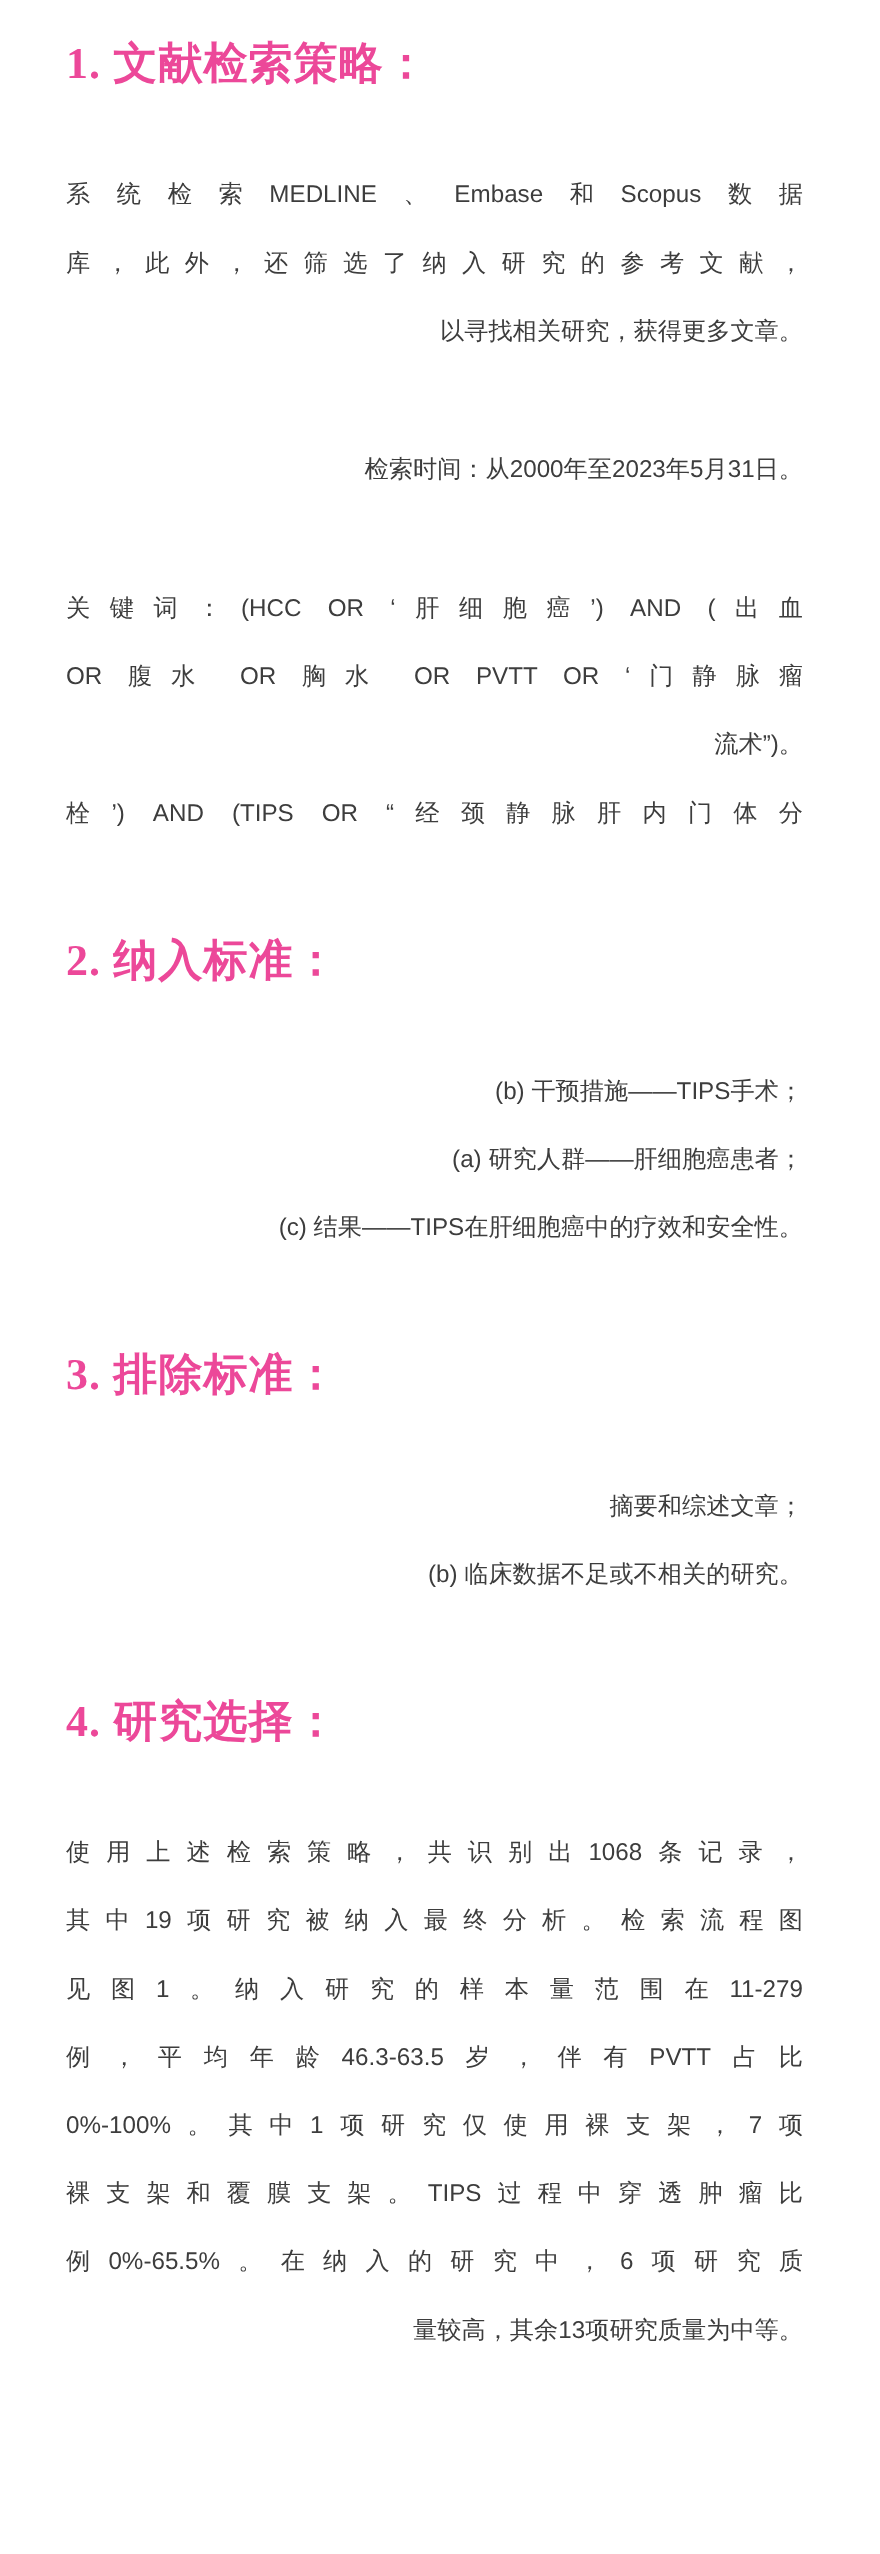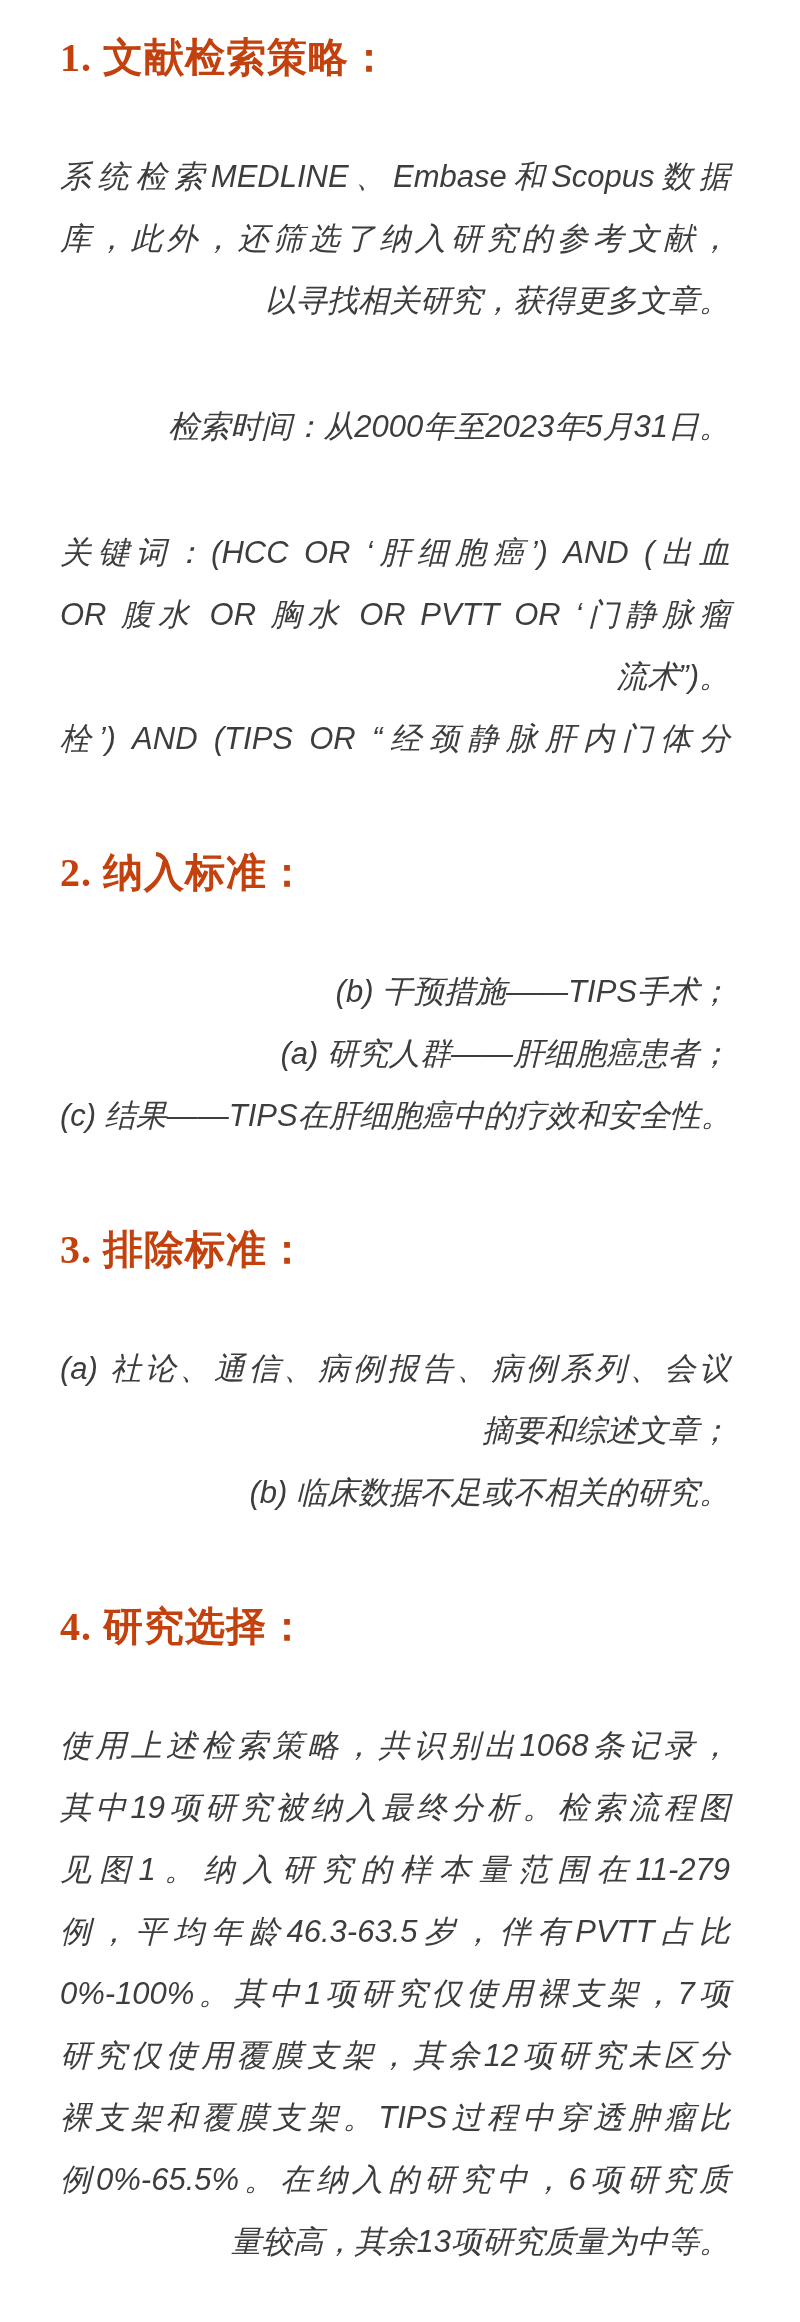--- a/index.html
+++ b/index.html
@@ -12,30 +12,29 @@
     padding: 27px 70px 40px 60px;
     overflow: hidden;
     color: #3d3d3d;
     font-family: "Liberation Sans", "DejaVu Sans", sans-serif;
   }
   .section-heading {
     font-family: "Liberation Serif", "DejaVu Serif", serif;
     font-weight: 700;
     font-size: 40px;
     line-height: 62px;
-    color: #c2410c;
+    color: #ec4899;
     margin: 72px 0 57px 0;
     letter-spacing: 1px;
   }
   .section-heading.first { margin-top: 0; }
   .para {
-    font-size: 31px;
+    font-size: 22px;
     line-height: 62px;
     margin: 0 0 64px 0;
-    font-style: italic;
   }
   .para:last-child { margin-bottom: 0; }
   .line { min-height: 62px; }
   
   .line.just {
     text-align: justify;
     text-align-last: justify;
   }
   
   .line.last {
@@ -73,34 +72,32 @@
     <div class="para">
       <div class="line last">(b) 干预措施——TIPS手术；</div>
       <div class="line last">(a) 研究人群——肝细胞癌患者；</div>
       <div class="line last">(c) 结果——TIPS在肝细胞癌中的疗效和安全性。</div>
     </div>
   </div>
 
   <div>
     <div class="section-heading">3. 排除标准：</div>
     <div class="para">
-      <div class="line just">(a) 社论、通信、病例报告、病例系列、会议</div>
       <div class="line last indent">摘要和综述文章；</div>
       <div class="line last">(b) 临床数据不足或不相关的研究。</div>
     </div>
   </div>
 
   <div>
     <div class="section-heading">4. 研究选择：</div>
     <div class="para">
       <div class="line just">使用上述检索策略，共识别出1068条记录，</div>
       <div class="line just">其中19项研究被纳入最终分析。检索流程图</div>
       <div class="line just">见图1。纳入研究的样本量范围在11-279</div>
       <div class="line just">例，平均年龄46.3-63.5岁，伴有PVTT占比</div>
       <div class="line just">0%-100%。其中1项研究仅使用裸支架，7项</div>
-      <div class="line just">研究仅使用覆膜支架，其余12项研究未区分</div>
       <div class="line just">裸支架和覆膜支架。TIPS过程中穿透肿瘤比</div>
       <div class="line just">例0%-65.5%。在纳入的研究中，6项研究质</div>
       <div class="line last">量较高，其余13项研究质量为中等。</div>
     </div>
   </div>
 
 </div>
 
 </body></html>

